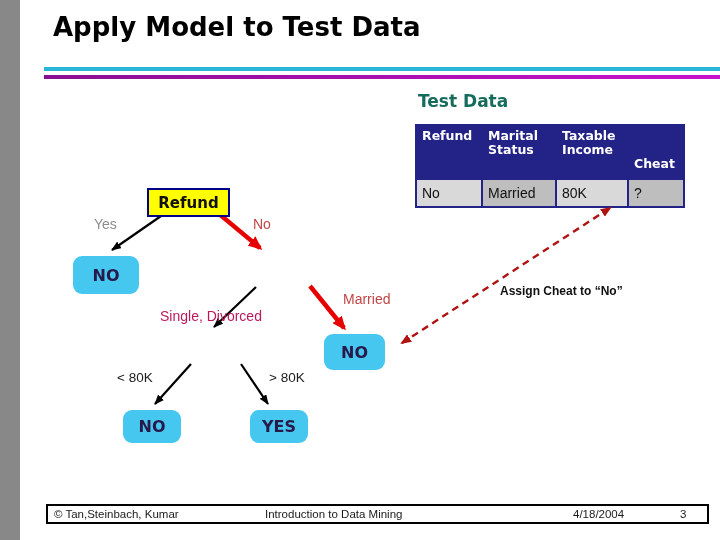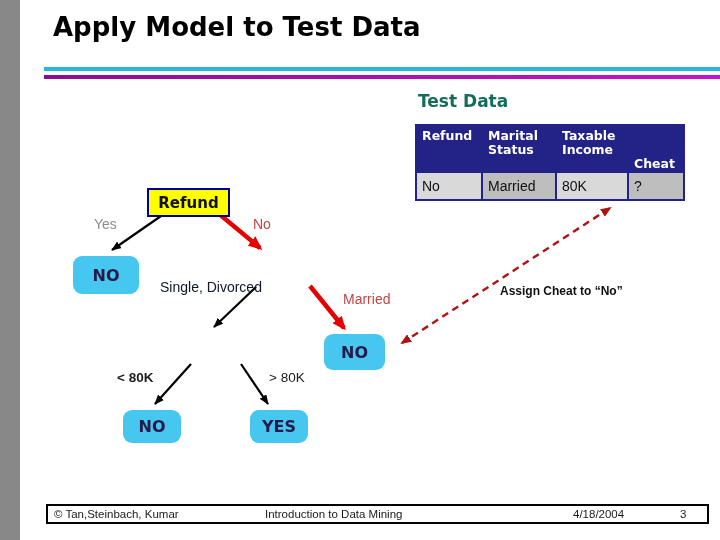--- a/index.html
+++ b/index.html
@@ -26,21 +26,21 @@
   .dtable{
     position:absolute; left:395px; top:124px;
     border-collapse:collapse; table-layout:fixed;
   }
   .dtable th,.dtable td{border:2px solid #232287; overflow:hidden;}
   .dtable th{
     background:#232287; color:#ffffff; text-align:left;
     font-family:"DejaVu Sans", sans-serif; font-weight:bold; font-size:12.5px;
     line-height:14px; padding:3px 2px 0 5px; vertical-align:top; height:42px;
   }
-  .dtable th.valign-bottom{vertical-align:bottom; }
+  .dtable th.valign-bottom{vertical-align:bottom; padding-bottom:7px;}
   .dtable td{
     font-size:14px; padding:0 0 0 5px; height:26px; vertical-align:middle; color:#111;
   }
   .col0{width:57px;} .col1{width:65px;} .col2{width:63px;} .col3{width:47px;}
   .cell-light{background:#d9d9d9;} .cell-dark{background:#bebebe;}
   .red-text{color:#e03131;}
   
   .decision-node{
     position:absolute; background:#ffff00; border:2px solid #00008b;
     display:flex; align-items:center; justify-content:center;
@@ -55,23 +55,23 @@
   #node-marst {left:213px; top:255px; width:82px; height:28px;}
   #node-taxinc{left:152px; top:333px; width:88px; height:29px;}
   #leaf-refund-yes{left:53px;  top:256px; width:66px; height:38px;}
   #leaf-married   {left:304px; top:334px; width:61px; height:36px;}
   #leaf-lt80k     {left:103px; top:410px; width:58px; height:33px;}
   #leaf-gt80k     {left:230px; top:410px; width:58px; height:33px;}
   
   .branch-label{position:absolute; white-space:nowrap; font-size:14px;}
   #lbl-yes{left:74px; top:216px; color:#8c8c8c;}
   #lbl-no{left:233px; top:216px; color:#c24545;}
-  #lbl-single-divorced{left:140px; top:279px; color:#0f172a;}
+  #lbl-single-divorced{left:140px; top:308px; color:#be185d;}
   #lbl-married{left:323px; top:291px; color:#c24545;}
-  #lbl-lt80k{left:97px; top:370px; color:#202020; font-size:13.5px;font-weight:bold;}
+  #lbl-lt80k{left:97px; top:370px; color:#202020; font-size:13.5px;}
   #lbl-gt80k{left:249px; top:370px; color:#202020; font-size:13.5px;}
   
   .annotation{
     position:absolute; left:480px; top:284px; font-size:12px; color:#101010; white-space:nowrap;font-weight:bold;
   }
   
   .arrows{position:absolute; left:0; top:0; pointer-events:none;}
   
   .footer{
     position:absolute; left:26px; top:504px; width:659px; height:16px;

